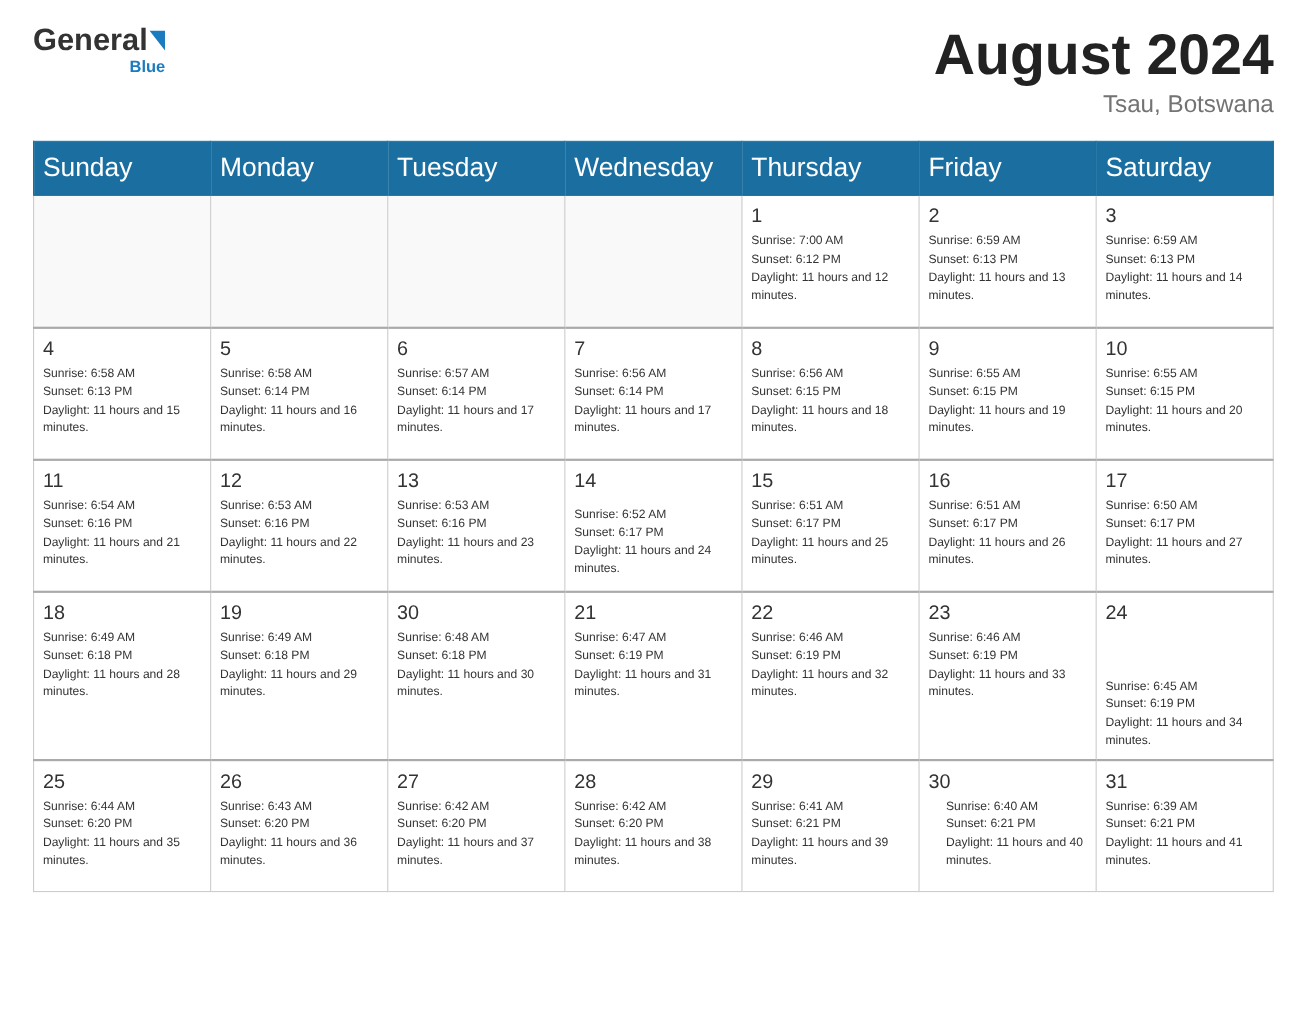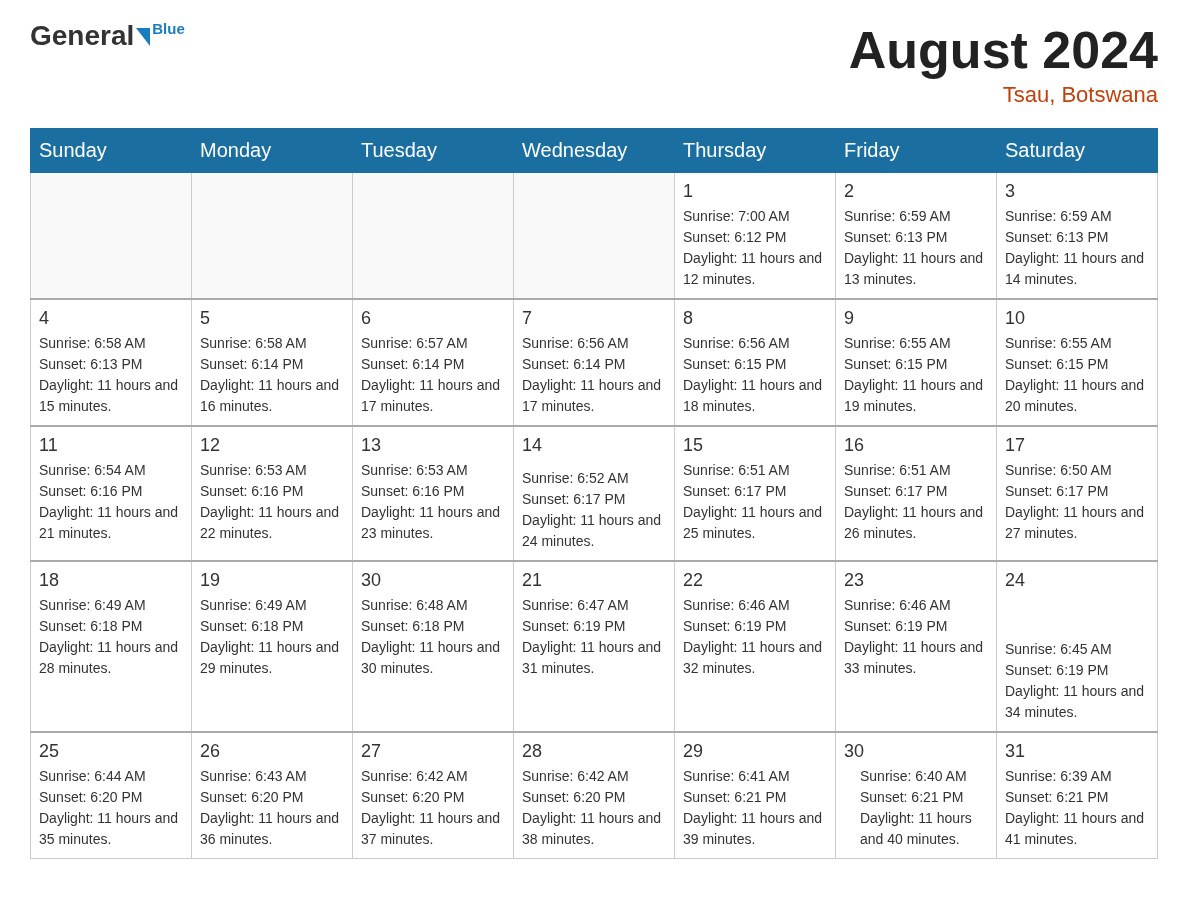--- a/index.html
+++ b/index.html
@@ -11,22 +11,22 @@
       padding: 20px 30px;
     }
     .header {
       display: flex;
       justify-content: space-between;
       align-items: flex-start;
       margin-bottom: 20px;
     }
     .logo {
       display: flex;
-      flex-direction: row;
-      align-items: flex-start;
+      flex-direction: column;
+      align-items: flex-end;
     }
     .logo-text {
       font-size: 28px;
       font-weight: bold;
       color: #333;
       display: flex;
       align-items: center;
     }
     .logo-general { color: #333; }
     .logo-triangle {
@@ -48,32 +48,32 @@
     .title-area {
       text-align: right;
     }
     .month-title {
       font-size: 52px;
       font-weight: bold;
       color: #222;
     }
     .location {
       font-size: 22px;
-      color: #c2410c;
+      color: #737373;
       margin-top: 2px;
     }
     .calendar {
       width: 100%;
       border-collapse: collapse;
       table-layout: fixed;
     }
     .calendar thead tr th {
       background-color: #1a6fa0;
       color: #fff;
-      font-size: 20px;
+      font-size: 24px;
       font-weight: normal;
       padding: 10px 8px;
       text-align: left;
       border: 1px solid #1a6fa0;
     }
     .calendar tbody tr td {
       border: 1px solid #ccc;
       vertical-align: top;
       padding: 8px;
       height: 120px;
@@ -83,21 +83,21 @@
     .calendar tbody tr td.empty {
       background: #f9f9f9;
     }
     .day-number {
       font-size: 18px;
       color: #333;
       margin-bottom: 4px;
       display: block;
     }
     .day-info {
-      font-size: 14px;
+      font-size: 11px;
       line-height: 1.5;
       color: #333;
     }
     .calendar tbody tr:not(:last-child) td {
       border-bottom: 2px solid #aaa;
     }
   </style>
 </head>
 <body>
 

